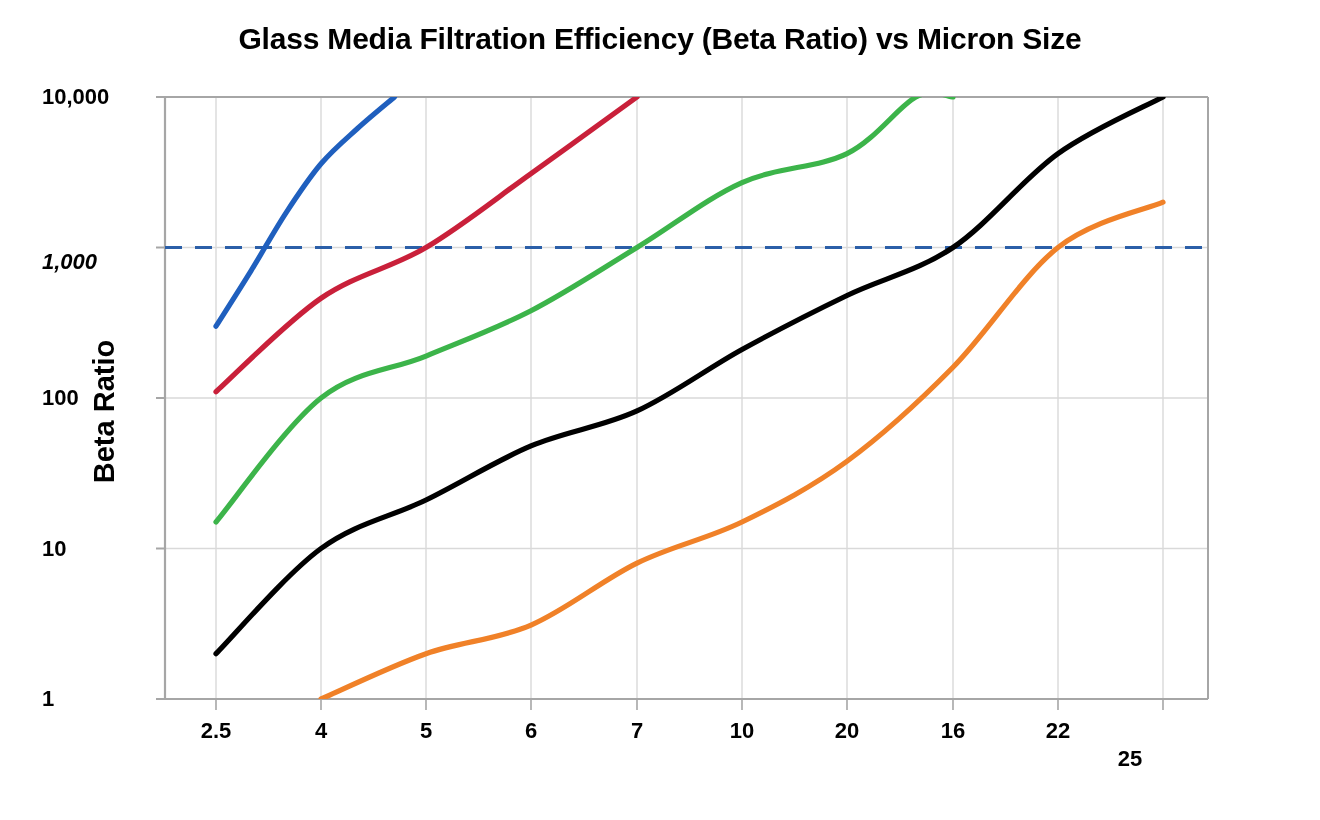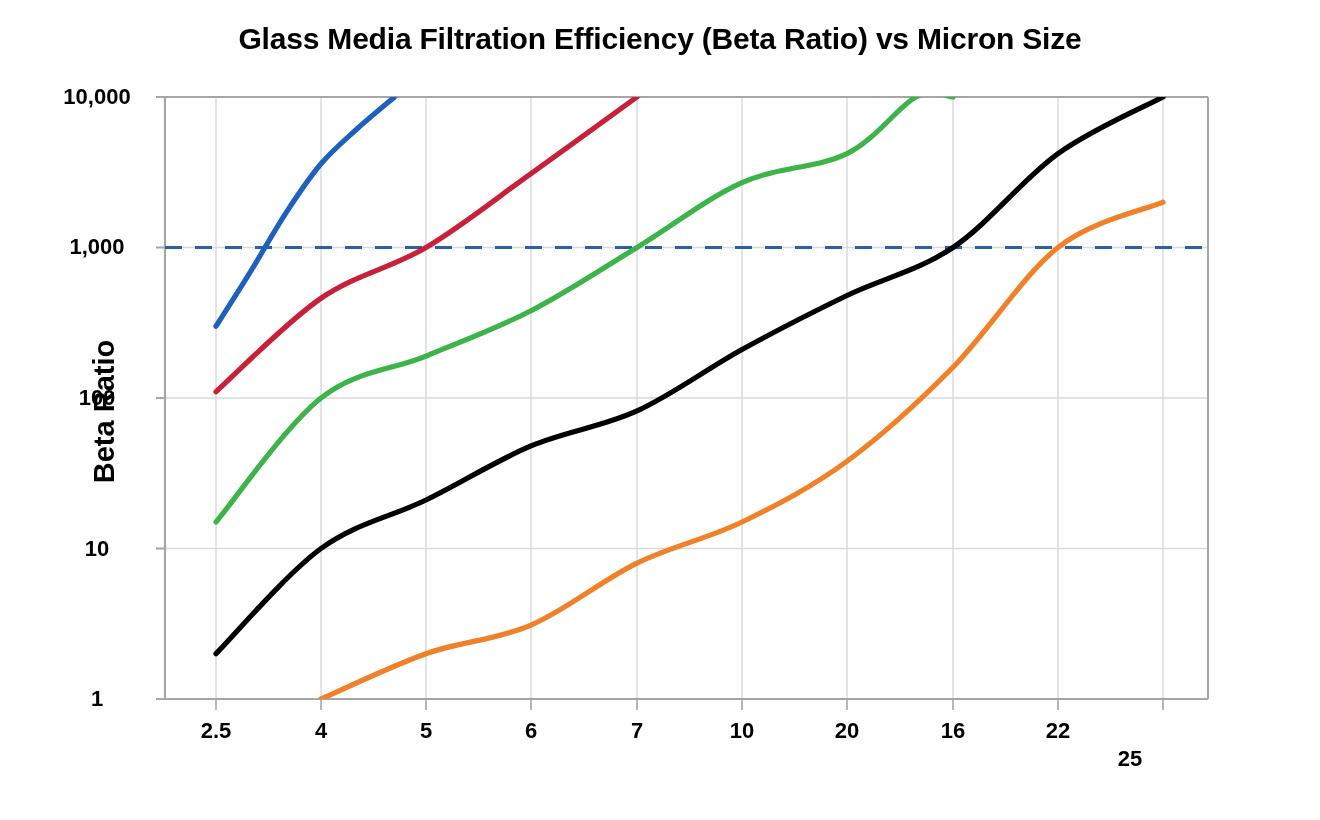--- a/index.html
+++ b/index.html
@@ -24,21 +24,21 @@
     font-size:29px;font-weight:bold;color:#000;
     transform:rotate(-90deg);
     transform-origin:center center;
   }
   .x-axis-title{
     position:absolute;left:165px;top:760px;width:1045px;
     text-align:center;font-size:28px;font-weight:bold;color:#000;
   }
   .x-axis-title sub{font-size:17px;vertical-align:-4px;}
   .ytick{
-    position:absolute;right:0;width:110px;text-align:center;
+    position:absolute;right:0;width:110px;text-align:left;
     font-size:22px;font-weight:bold;color:#000;
     transform:translateY(-50%);
   }
   .ytick-wrap{position:absolute;left:0;top:0;width:152px;height:820px;}
   .xtick{
     position:absolute;top:718px;width:80px;text-align:center;
     font-size:22px;font-weight:bold;color:#000;
     transform:translateX(-40px);
   }
   .series-label{
@@ -52,21 +52,21 @@
 
 <div id="chart-root">
 
   <div class="chart-title">Glass Media Filtration Efficiency (Beta Ratio) vs Micron Size</div>
 
   <div class="y-axis-title">Beta Ratio</div>
 
 
   <div class="ytick-wrap" id="ytick-wrap">
       <div class="ytick" style="top: 97px;">10,000</div>
-      <div class="ytick" style="top: 247px;">1,000</div>
+      <div class="ytick" style="top: 262px; font-style: italic;">1,000</div>
       <div class="ytick" style="top: 398px;">100</div>
       <div class="ytick" style="top: 548.5px;">10</div>
       <div class="ytick" style="top: 699px;">1</div>
     </div>
   <div id="xtick-wrap">
       <div class="xtick" style="left: 216px;">2.5</div>
       <div class="xtick" style="left: 321px;">4</div>
       <div class="xtick" style="left: 426px;">5</div>
       <div class="xtick" style="left: 531px;">6</div>
       <div class="xtick" style="left: 637px;">7</div>

